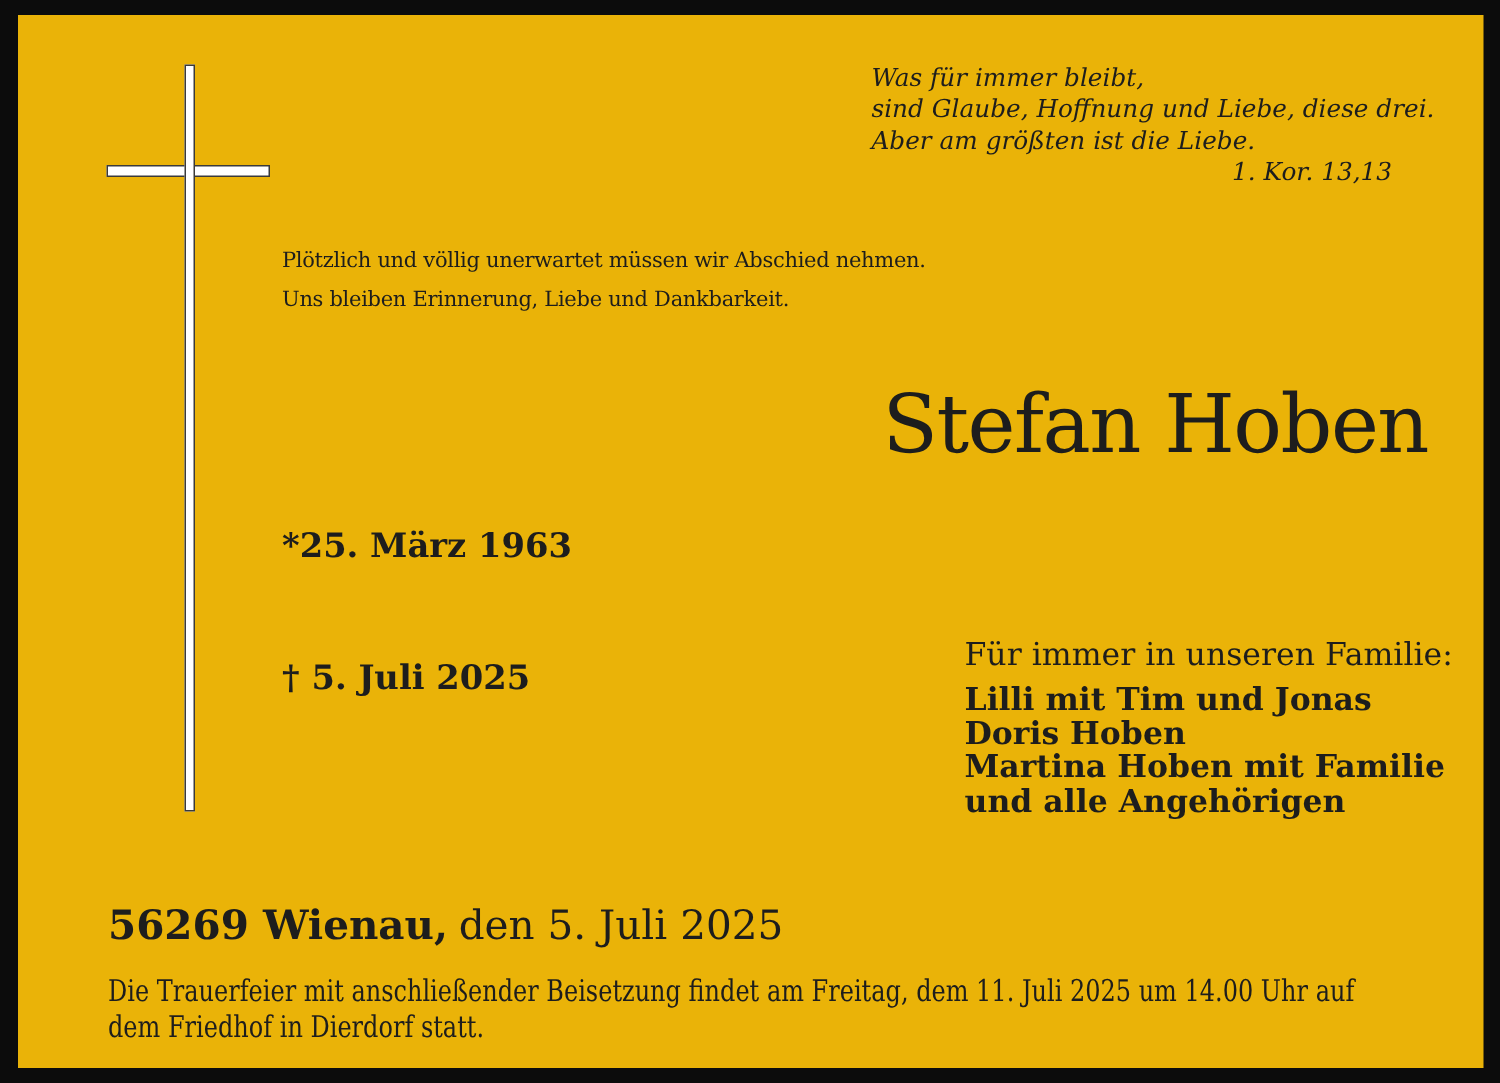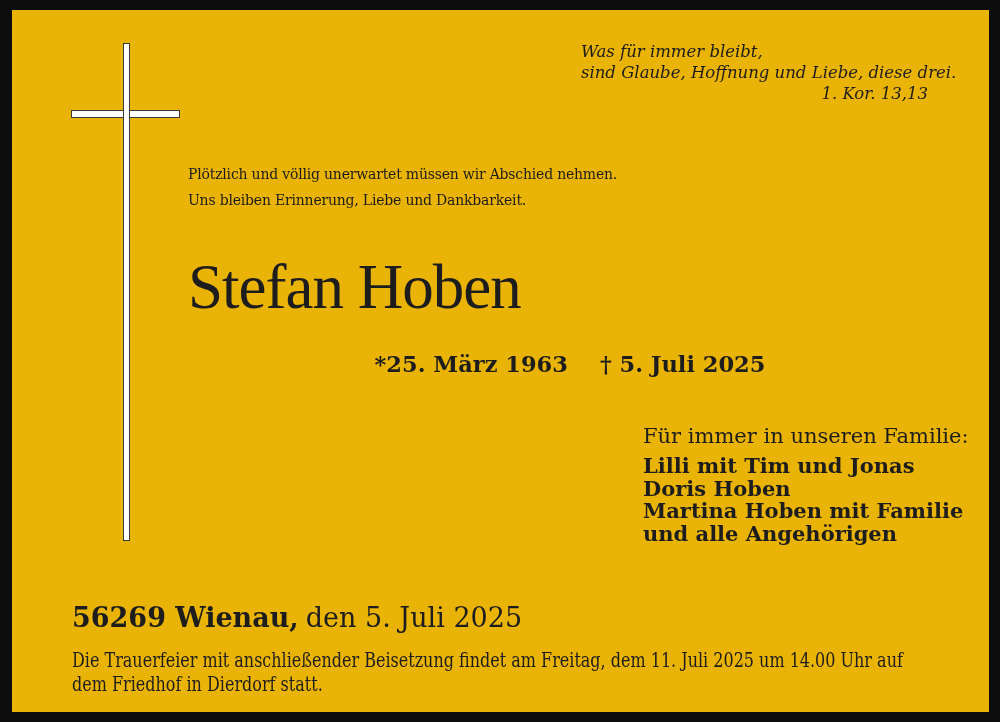--- a/index.html
+++ b/index.html
@@ -68,38 +68,38 @@
     font-size: 14px;
     line-height: 25.5px;
     letter-spacing: -0.2px;
     white-space: nowrap;
   }
   .name {
     position: absolute;
     left: 176px;
     top: 243px;
     width: 764px;
-    text-align: left;
-    font-size: 63px;
+    text-align: right;
+    font-size: 54px;
     line-height: 1.1;
     letter-spacing: -1px;
     white-space: nowrap;
-    font-family: Liberation Serif, serif;
   }
   .dates {
     position: absolute;
     left: 176px;
     top: 341px;
     width: 764px;
     display: flex;
     justify-content: center;
-    gap: 32px;
+    gap: 62px;
     font-size: 22.5px;
     font-weight: bold;
     white-space: nowrap;
+    flex-direction: column;
   }
   .mourners {
     position: absolute;
     left: 631px;
     top: 415px;
     white-space: nowrap;
   }
   .mourners .heading {
     font-size: 21px;
     line-height: 23px;
@@ -140,20 +140,21 @@
 <div class="page">
 
   <div>
     <div class="cross-h"></div>
     <div class="cross-v"></div>
   </div>
 
   <div class="verse">
     <div>Was für immer bleibt,</div>
     <div>sind Glaube, Hoffnung und Liebe, diese drei.</div>
+    <div>Aber am größten ist die Liebe.</div>
     <div class="citation">1. Kor. 13,13</div>
   </div>
 
   <div class="intro">
     <div>Plötzlich und völlig unerwartet müssen wir Abschied nehmen.</div>
     <div>Uns bleiben Erinnerung, Liebe und Dankbarkeit.</div>
   </div>
 
   <div class="name">Stefan Hoben</div>
 

